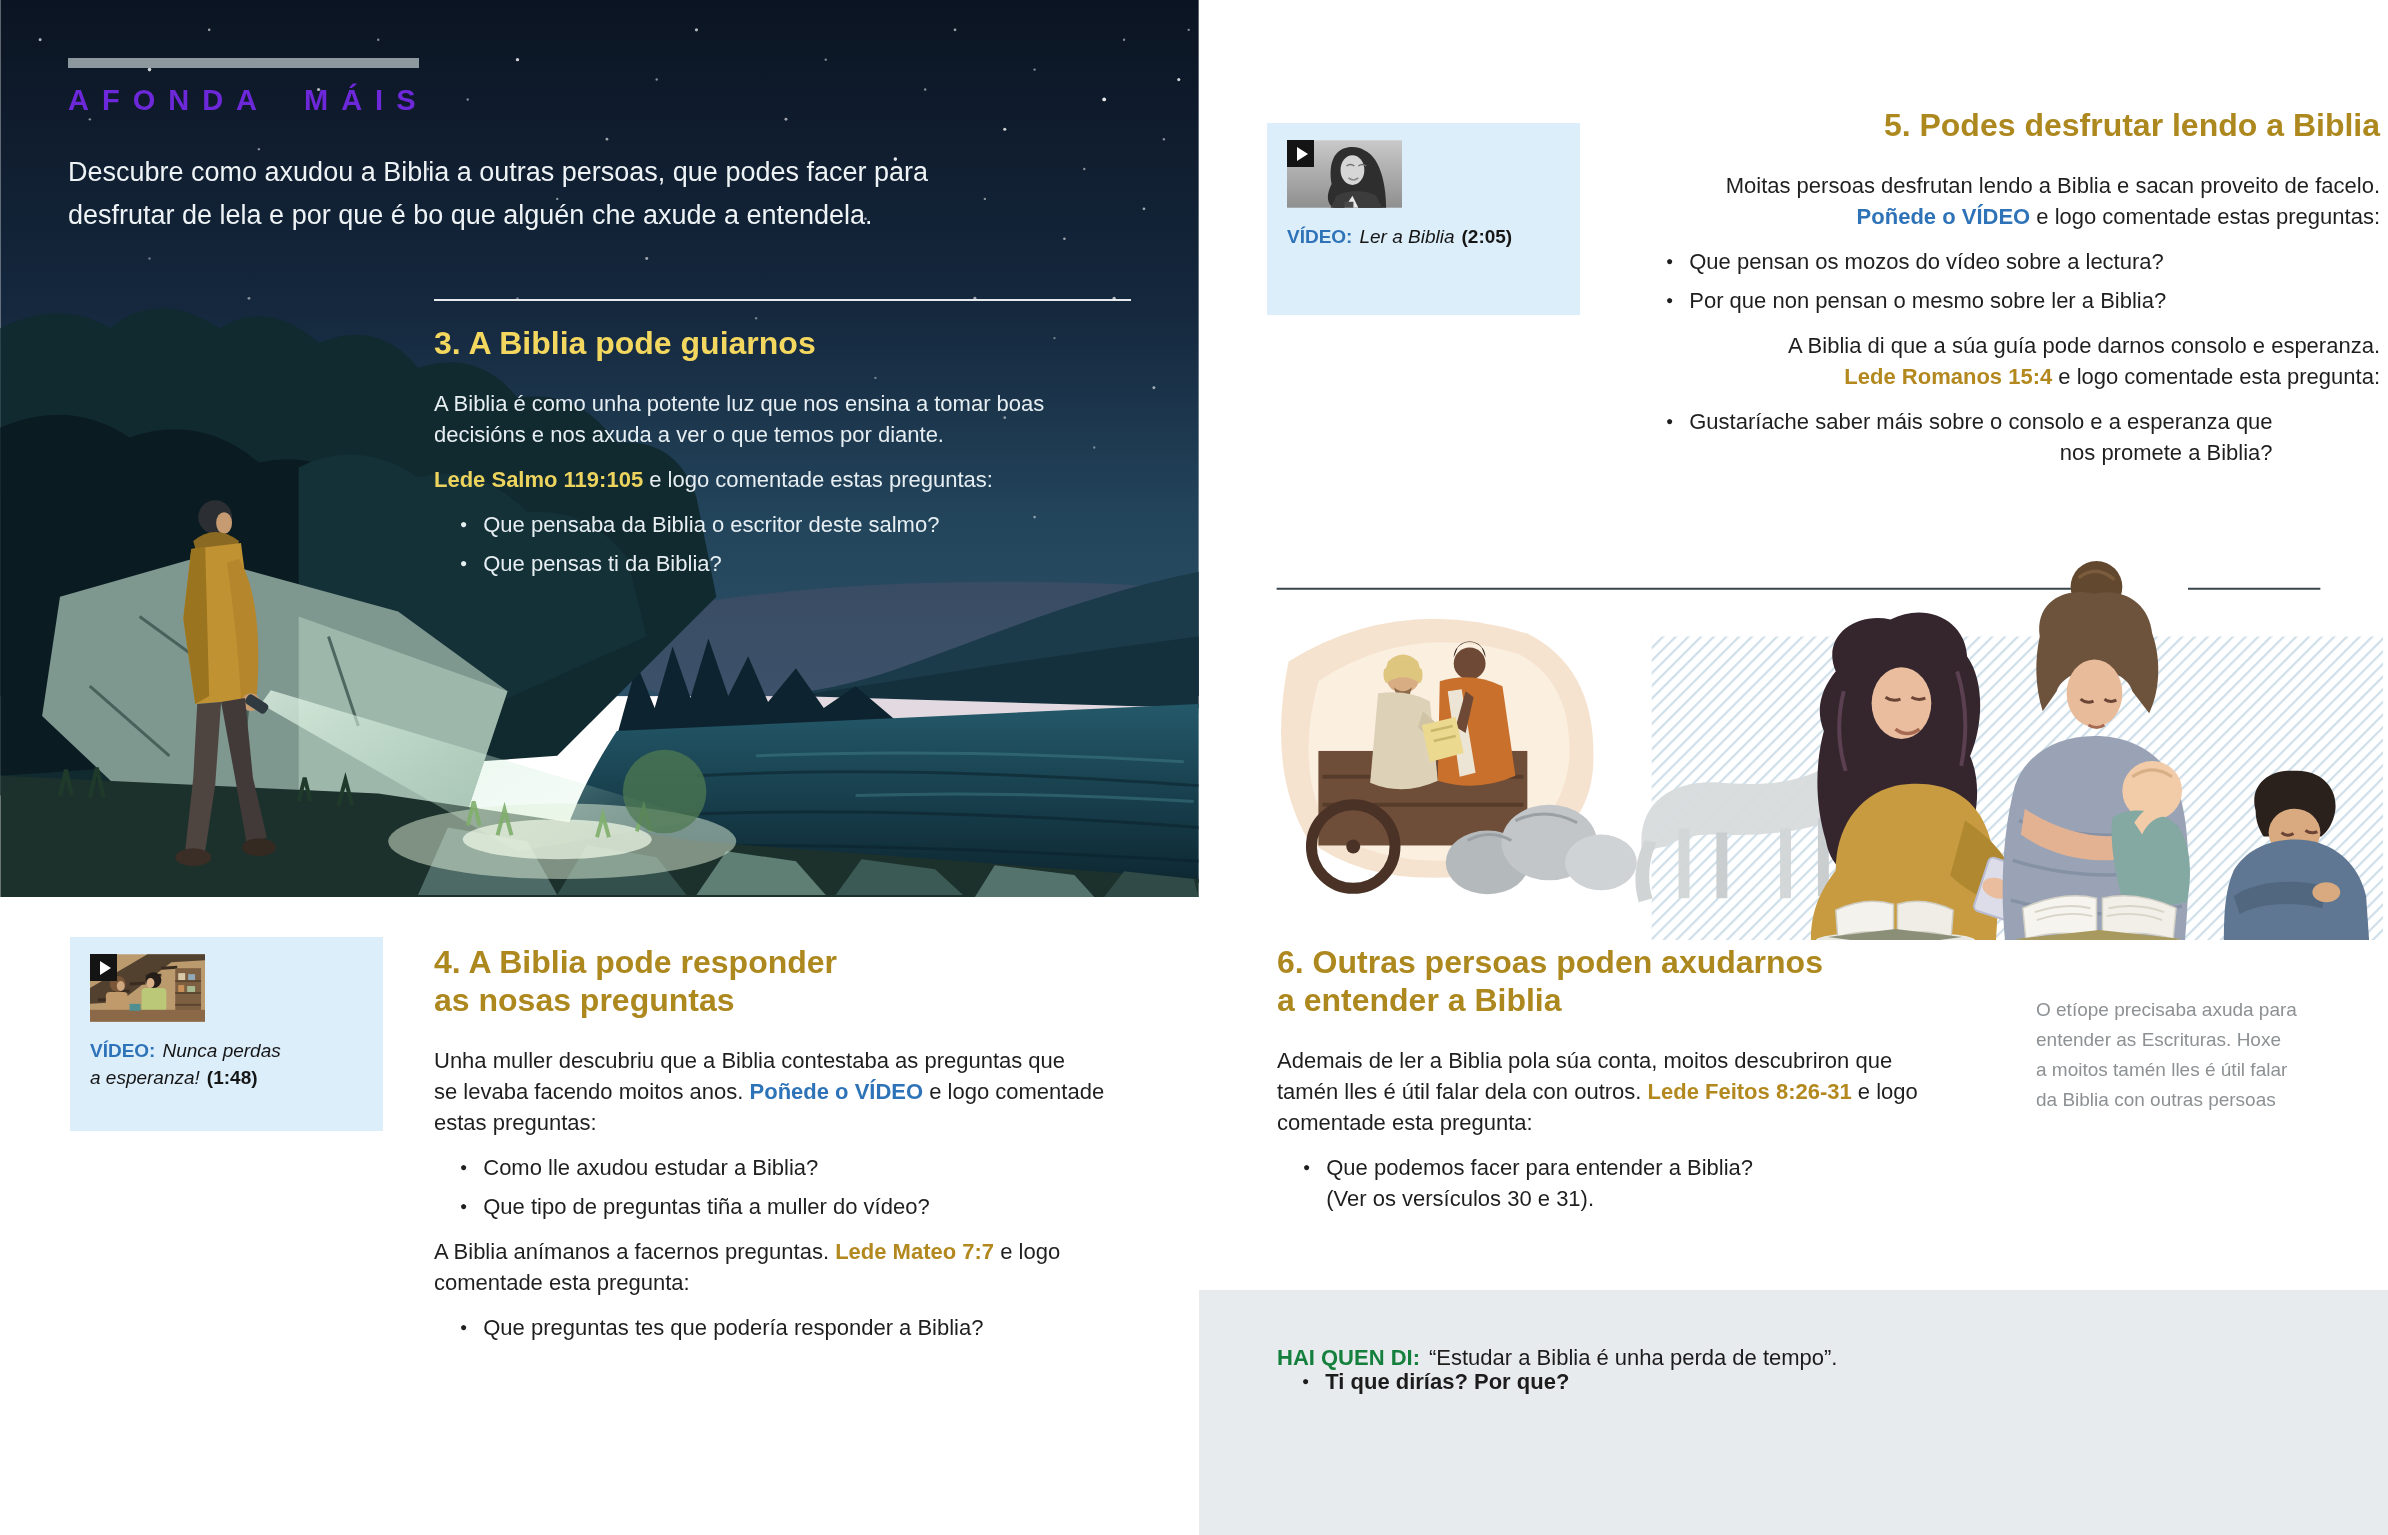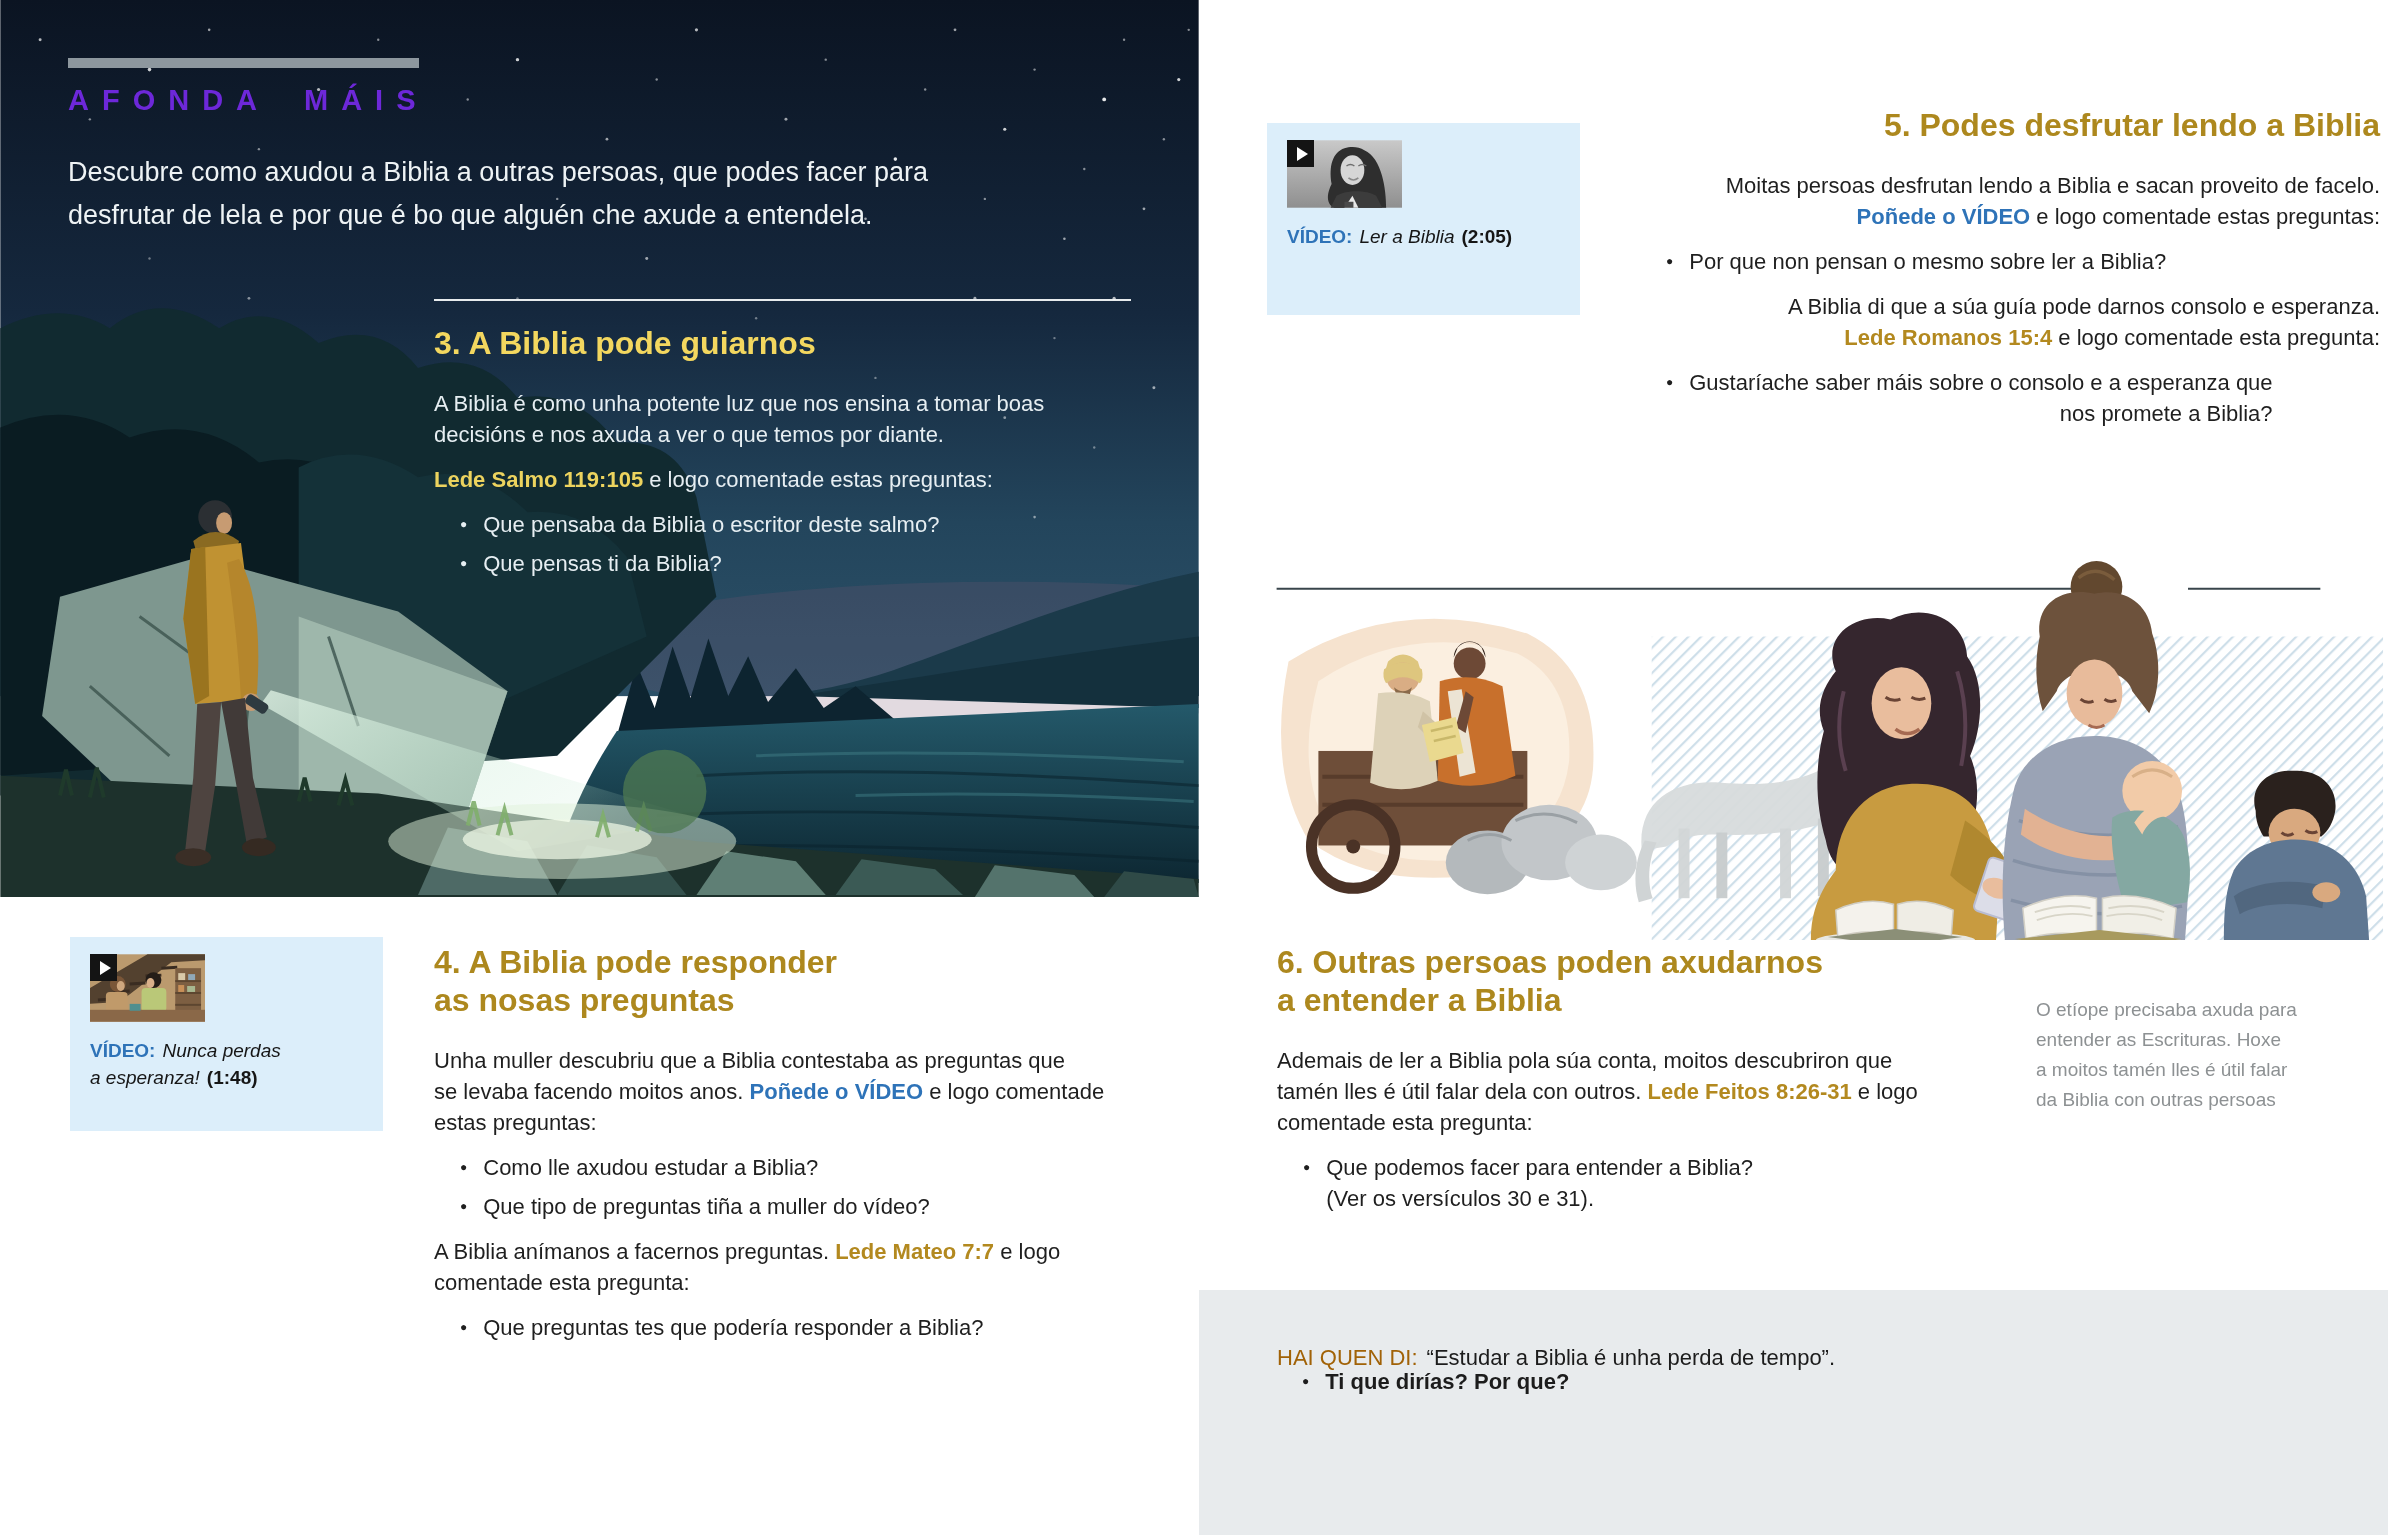--- a/index.html
+++ b/index.html
@@ -54,21 +54,21 @@
   
   .illus{left:1199px;top:542px;width:1189px;height:398px;}
 
   
   .caption{left:2036px;top:995px;width:338px;font-size:19px;line-height:30px;color:#8d9193;
            white-space:pre-line;margin:0;}
 
   
   .quote-box{left:1199px;top:1290px;width:1189px;height:246px;background:#e8ebed;}
   .quote-line{position:absolute;left:78px;top:30px;font-size:22px;line-height:31px;color:#1c1c1c;}
-  .quote-label{font-weight:normal;color:#a16207;}
+  .quote-label{font-weight:bold;color:#15803d;}
   .quote-text{margin-left:9px;}
   .quote-box .li{position:absolute;left:103px;top:76px;margin:0;font-size:22px;color:#1c1c1c;font-weight:bold;}
 </style>
 </head>
 <body>
 
 <div class="page">
 
   <section class="abs hero">
     <svg width="1199" height="897" viewBox="0 0 1205 902">
@@ -243,20 +243,23 @@
         </div>
     </div>
     <p class="vlabel"><span class="vtag">VÍDEO:</span><span class="vtitle">Ler a Biblia</span><span class="vdur">(2:05)</span></p>
   </div>
 
   <div class="abs sec on-light s5">
     <h2>5. Podes desfrutar lendo a Biblia</h2>
     <p class="body"><span>Moitas persoas desfrutan lendo a Biblia e sacan proveito de facelo.
 </span><span class="link-blue">Poñede o VÍDEO</span><span> e logo comentade estas preguntas:</span></p>
     <div class="li">
+        <span>Que pensan os mozos do vídeo sobre a lectura?</span>
+      </div>
+    <div class="li">
         <span>Por que non pensan o mesmo sobre ler a Biblia?</span>
       </div>
     <p class="body mt"><span>A Biblia di que a súa guía pode darnos consolo e esperanza.
 </span><span class="ref-gold">Lede Romanos 15:4</span><span> e logo comentade esta pregunta:</span></p>
     <div class="li">
         <span>Gustaríache saber máis sobre o consolo e a esperanza que
 nos promete a Biblia?</span>
       </div>
   </div>
 

